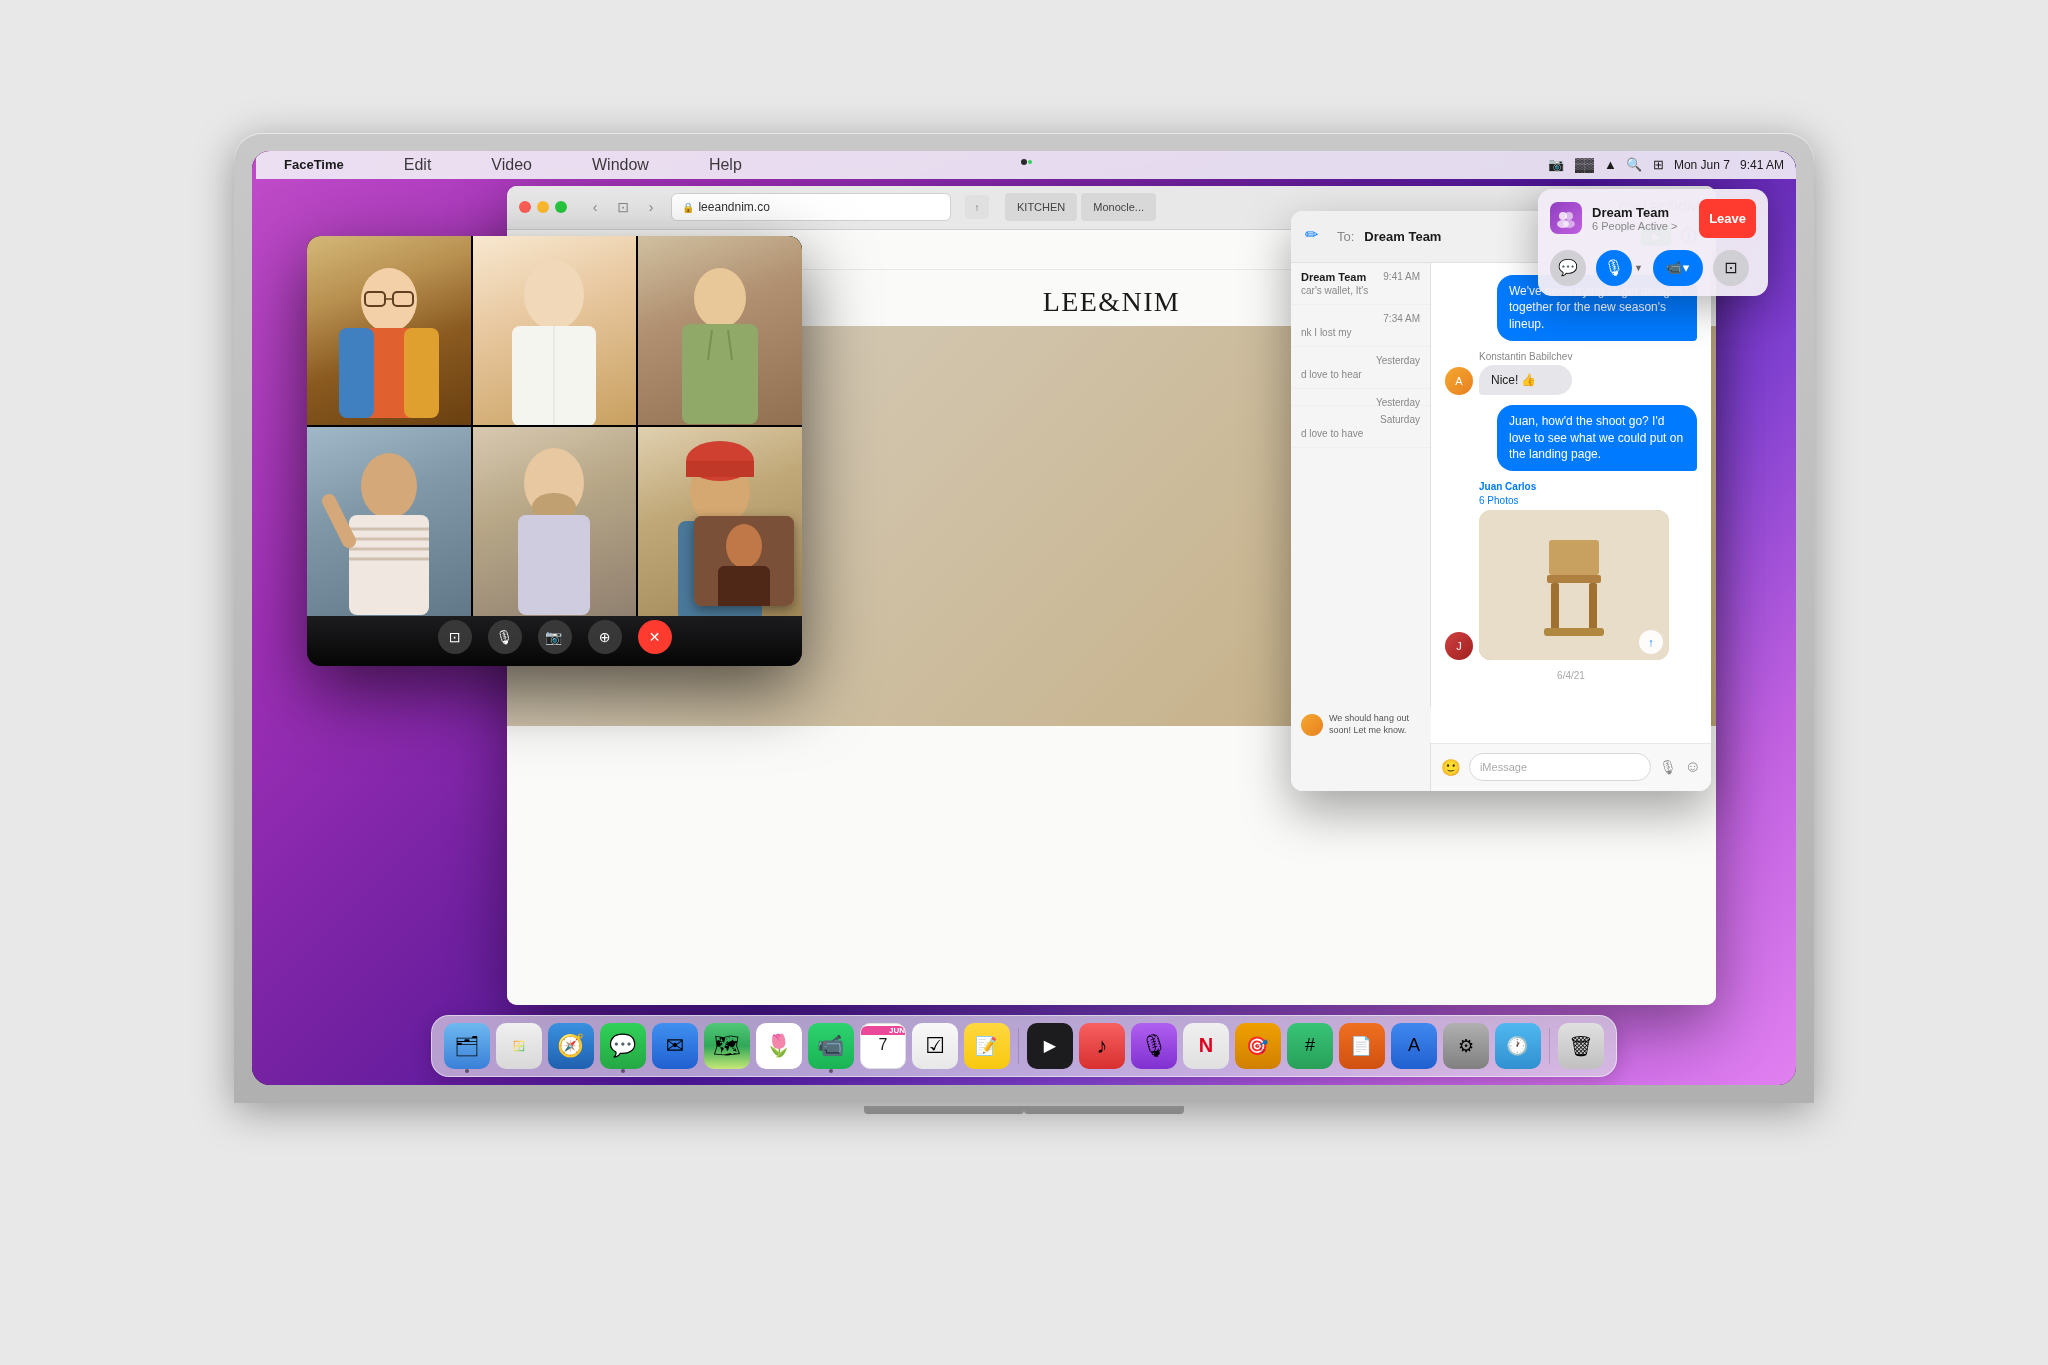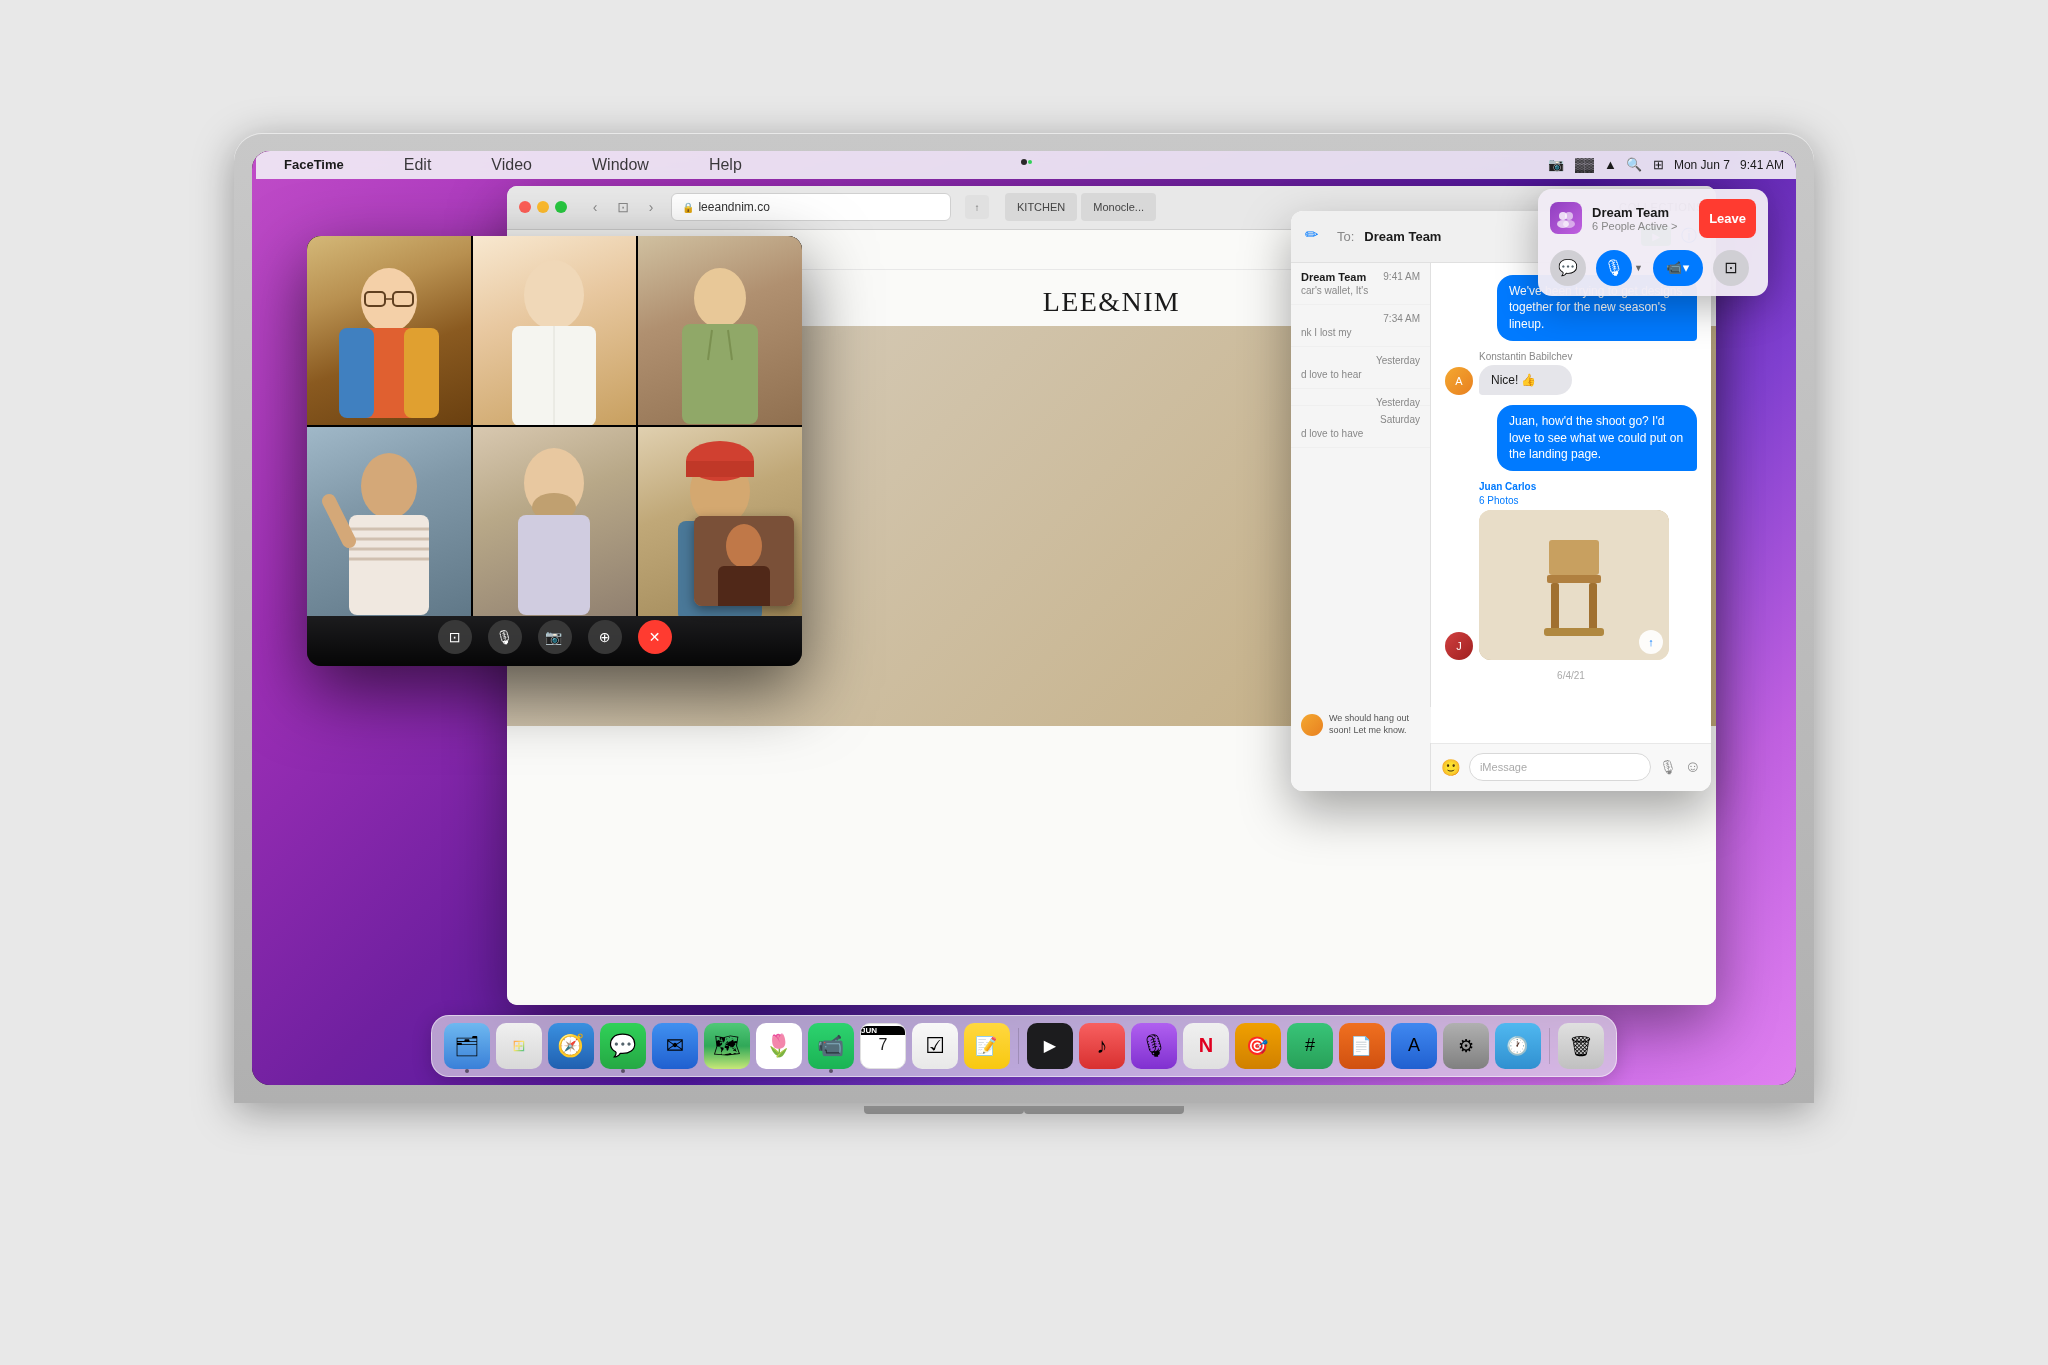--- a/index.html
+++ b/index.html
@@ -905,21 +905,21 @@
               <span>🗺</span>
             </div>
           <div class="dock-icon photos" style="background:#fff;">
               <span>🌷</span>
             </div>
           <div class="dock-icon facetime">
               <span>📹</span>
               <div class="dock-dot"></div>
             </div>
           <div class="dock-icon cal" style="background:#fff;border:1px solid #e0e0e0;display:flex;flex-direction:column;align-items:center;justify-content:flex-start;padding-top:2px;">
-            <div style="background:#000000;width:100%;text-align:left;font-size:8px;color:white;font-weight:600;border-radius:6px 6px 0 0;">JUN</div>
+            <div style="background:#ec4899;width:100%;text-align:right;font-size:8px;color:white;font-weight:600;border-radius:6px 6px 0 0;">JUN</div>
             <div style="font-size:16px;font-weight:300;color:#1a1a1a;line-height:1.2;">7</div>
           </div>
           <div class="dock-icon reminders" style="background:linear-gradient(180deg,#f8f8f8,#e8e8e8);">
               <span>☑</span>
             </div>
           <div class="dock-icon notes">
               <span style="font-size:18px;">📝</span>
             </div>
           <div class="dock-separator"></div>
           <div class="dock-icon appletv">

